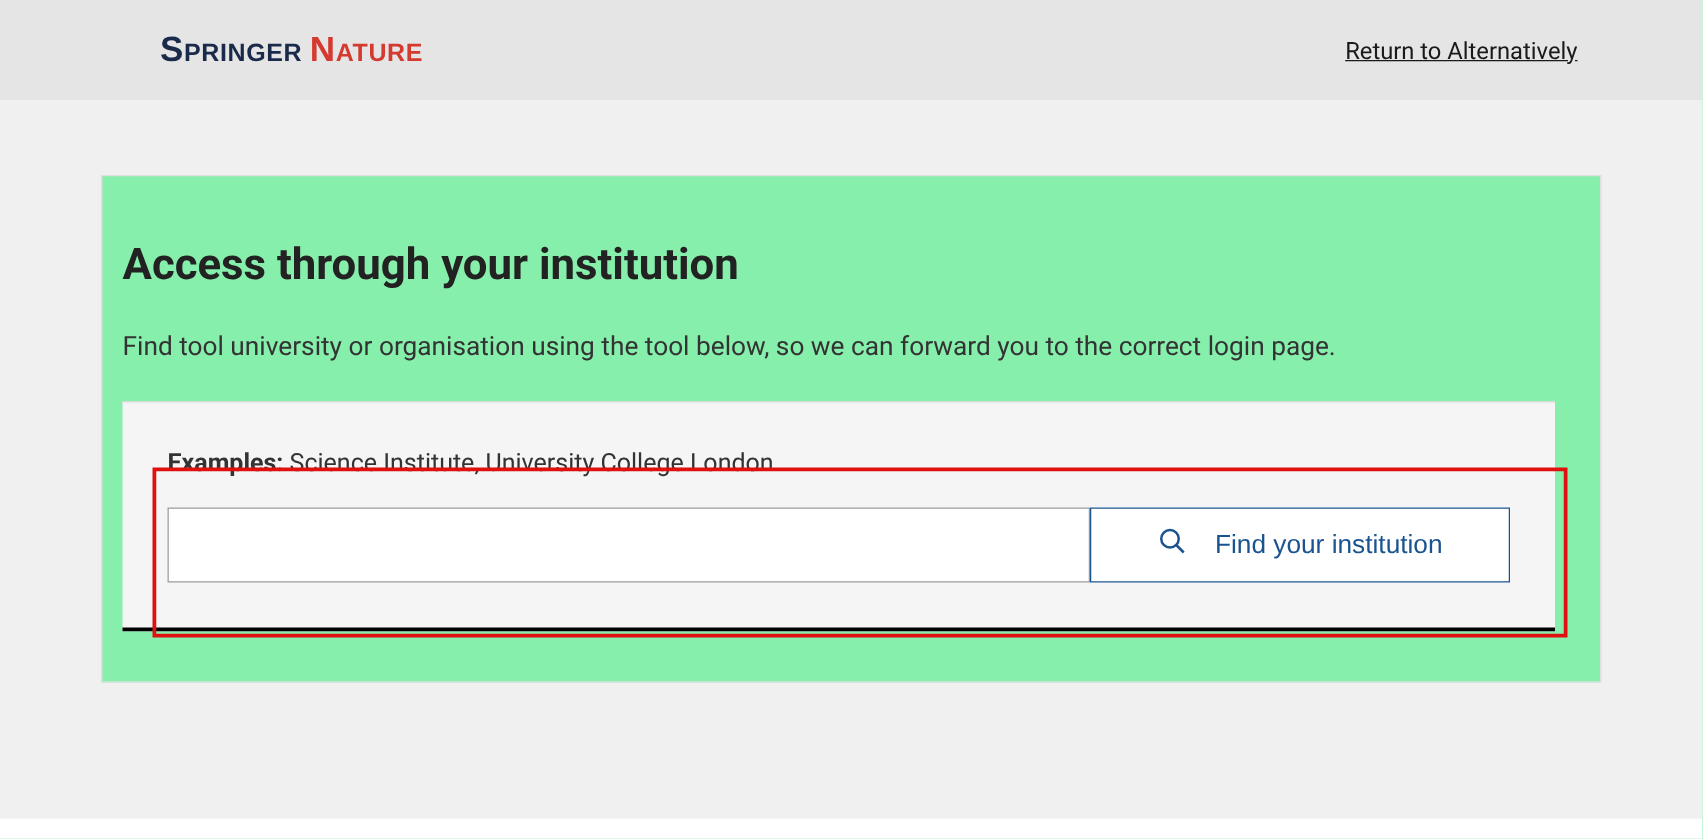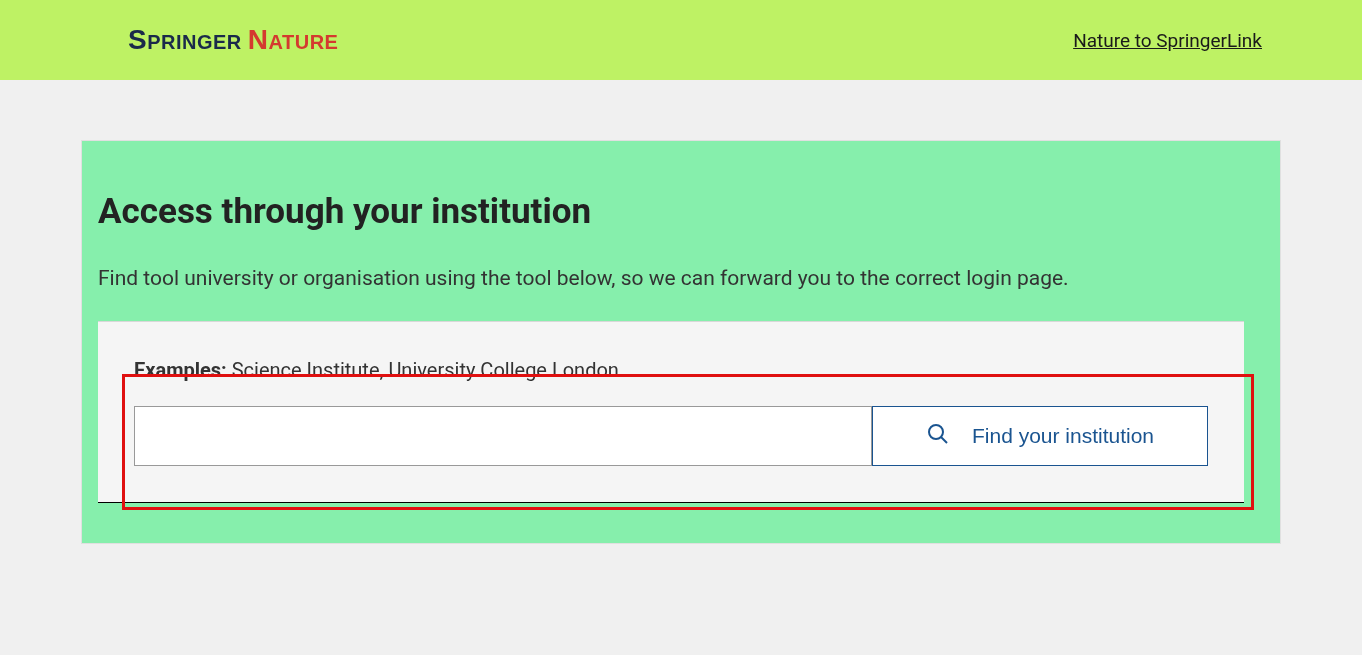--- a/index.html
+++ b/index.html
@@ -14,21 +14,21 @@
       width: 1362px;
       height: 671px;
       overflow: hidden;
     }
     
     .header {
       display: flex;
       justify-content: space-between;
       align-items: center;
       padding: 24px 100px 24px 128px;
-      background: #bef264;
+      background: #e5e5e5;
     }
     
     .logo {
       font-size: 28px;
       font-weight: 800;
       letter-spacing: 0.5px;
       font-family: Arial, sans-serif;
     }
     
     .logo-springer {
@@ -73,21 +73,21 @@
     .description {
       font-size: 21px;
       color: #333;
       margin-bottom: 28px;
       line-height: 1.4;
     }
     
     .search-panel {
       background: #f5f5f5;
       border-top: 1px solid #d8d8d8;
-      border-bottom: 1px solid #000000;
+      border-bottom: 3px solid #000000;
       padding: 36px 36px 36px 36px;
       position: relative;
     }
     
     .examples-row {
       font-size: 20px;
       color: #333;
       margin-bottom: 24px;
     }
     
@@ -153,21 +153,21 @@
       cursor: pointer;
     }
   </style>
 </head>
 <body>
 
 <div class="header">
   <div class="logo">
     <span class="logo-springer">Springer</span><span class="logo-nature">Nature</span>
   </div>
-  <a class="return-link">Nature to SpringerLink</a>
+  <a class="return-link">Return to Alternatively</a>
 </div>
 
 <div class="main-bg">
   <div class="card">
     <h1 class="page-title">Access through your institution</h1>
     <p class="description">Find tool university or organisation using the tool below, so we can forward you to the correct login page.</p>
 
     <div class="search-panel">
       <div class="examples-row">
         <span class="examples-label">Examples:</span><span> Science Institute, University College London</span>

